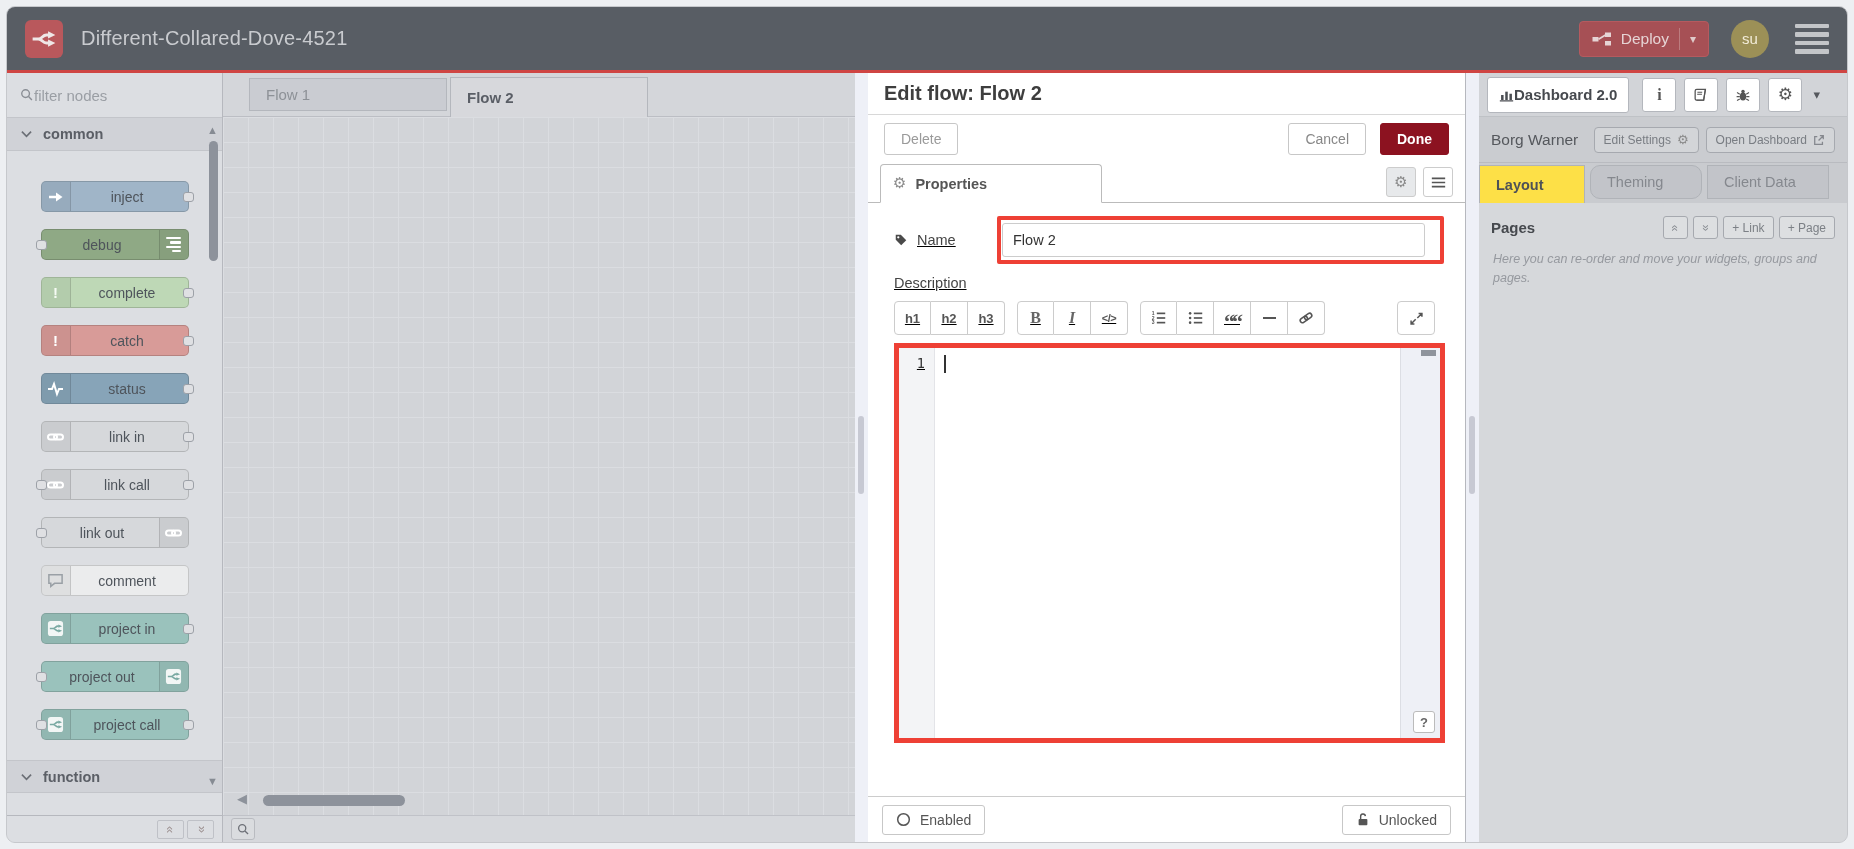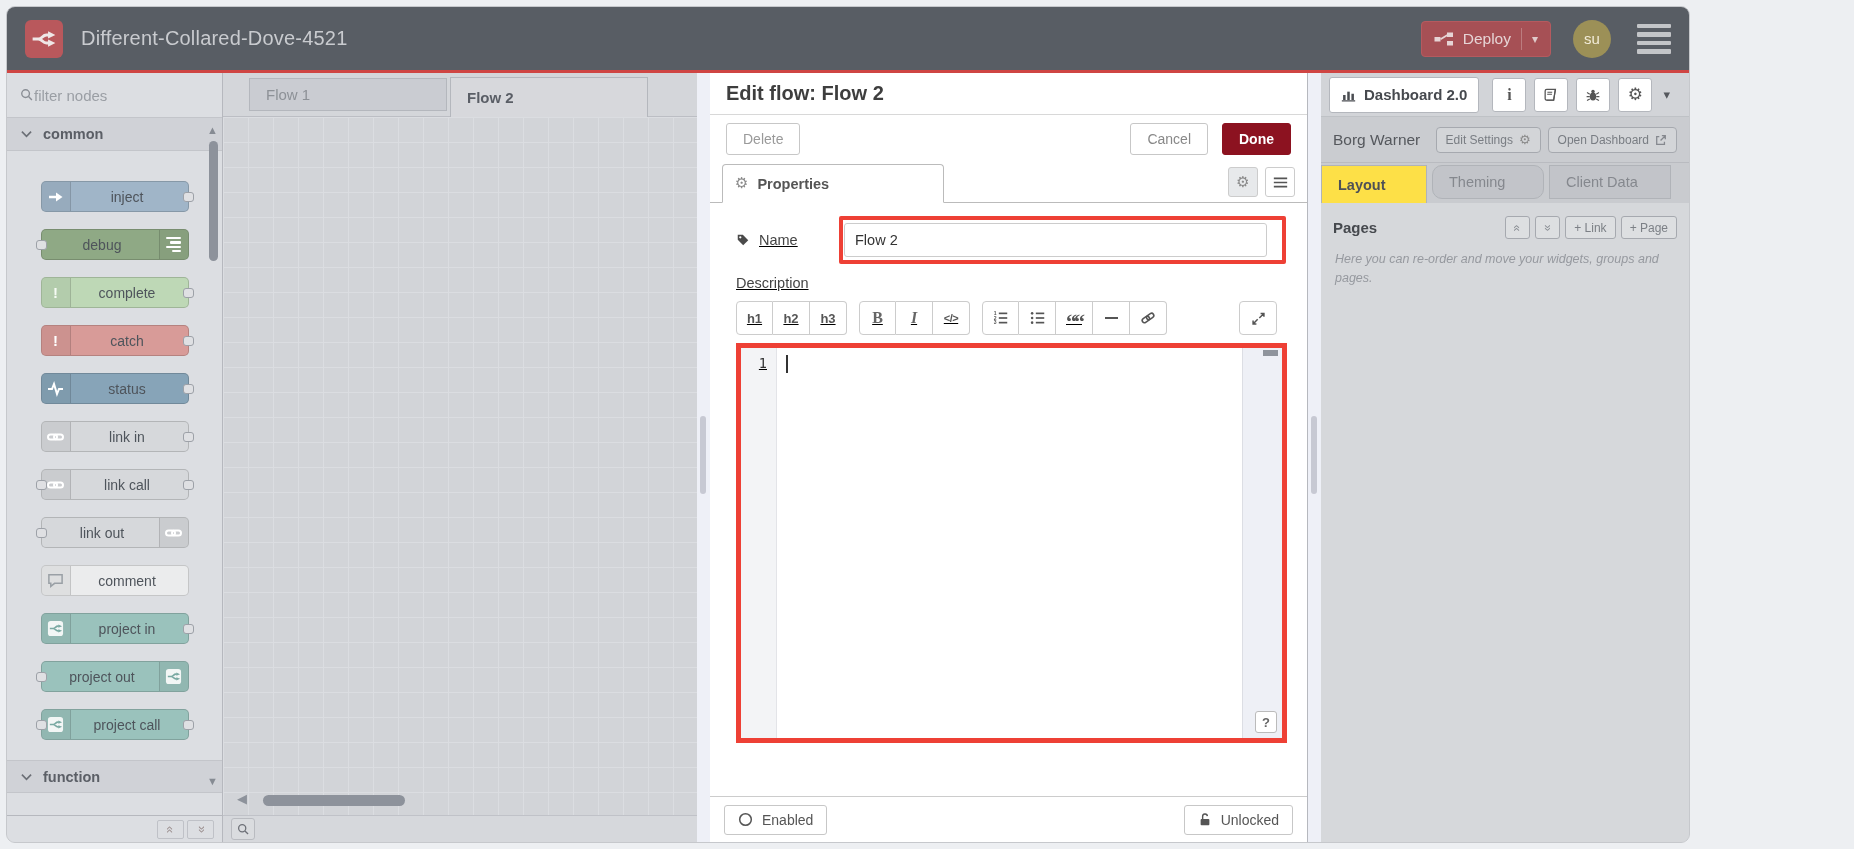--- a/index.html
+++ b/index.html
@@ -1,17 +1,17 @@
 <!DOCTYPE html>
 <html><head>
 <meta charset="utf-8">
 <style>
   * { box-sizing: border-box; margin: 0; padding: 0; }
   html,body { width:1854px; height:849px; background:#edeff2; font-family:"Liberation Sans", sans-serif; overflow:hidden; }
-  .app { position:absolute; left:6px; top:6px; width:1684px; height:837px; border-radius:9px; overflow:hidden;
+  .app { position:absolute; left:6px; top:6px; width:1842px; height:837px; border-radius:9px; overflow:hidden;
          display:flex; flex-direction:column; background:#d2d4d8; border:1px solid #c6c8cc; }
 
   
   .topbar { height:66px; background:#585d64; border-bottom:3px solid #cf4543; display:flex; align-items:center; padding:0 18px; flex:0 0 auto; }
   .logo { width:38px; height:38px; background:#b9585c; border-radius:6px; display:flex; align-items:center; justify-content:center; }
   .app-title { color:#c9cbcf; font-size:20px; margin-left:18px; letter-spacing:.2px; }
   .topbar-right { margin-left:auto; display:flex; align-items:center; }
   .deploy-btn { height:36px; background:#a65055; border:1px solid #b55a5f; border-radius:4px; display:flex; align-items:center; padding:0 12px; cursor:pointer; }
   .deploy-btn .dlabel { color:#e6d4d5; font-size:15.5px; margin:0 10px 0 9px; }
   .deploy-btn .sep { width:1px; height:22px; background:rgba(255,255,255,.25); margin-right:10px; }
@@ -117,21 +117,21 @@
   .ed-scroll { width:40px; background:#eef0f6; border-left:1px solid #dcdee4; position:relative; flex:0 0 auto; }
   .ed-thumb { position:absolute; top:2px; right:4px; width:15px; height:6px; background:#8f949c; }
   .help-btn { position:absolute; right:5px; bottom:5px; width:22px; height:22px; border:1px solid #bbb; border-radius:3px; background:#fff;
               color:#666; font-size:13px; font-weight:bold; display:flex; align-items:center; justify-content:center; cursor:pointer; }
   .dlg-footer { height:46px; border-top:1px solid #ccc; display:flex; align-items:center; justify-content:space-between; padding:0 14px; flex:0 0 auto; }
   .btn-toggle { height:30px; gap:9px; padding:0 13px; color:#555; }
 
   
   .sidebar { width:368px; background:#d6d8db; display:flex; flex-direction:column; flex:0 0 auto; }
   .sb-header { height:44px; background:#d2d4d8; border-bottom:1px solid #bfc2c6; display:flex; align-items:center; padding:0 8px; flex:0 0 auto; }
-  .sb-tab { height:36px; background:#fff; border:1px solid #b4b7bd; border-radius:3px; display:flex; align-items:center; gap:8px;
+  .sb-tab { height:36px; background:#fff; border:1px solid #b4b7bd; border-radius:3px; display:flex; align-items:center; 
             padding:0 11px; font-weight:bold; font-size:15px; color:#46494e; cursor:pointer; }
   .sb-iconbtns { display:flex; gap:8px; margin-left:13px; }
   .sb-iconbtn { width:34px; height:34px; background:#fff; border:1px solid #b4b7bd; border-radius:3px; display:flex; align-items:center; justify-content:center; cursor:pointer; }
   .info-glyph { font-family:"Liberation Serif", serif; font-weight:bold; font-size:16px; color:#555; }
   .sb-caret { margin-left:11px; color:#55585d; font-size:13px; cursor:pointer; }
   .sb-toolbar { height:46px; background:#caccd0; border-bottom:1px solid #b9bbc0; display:flex; align-items:center; padding:0 12px; flex:0 0 auto; }
   .sb-project { font-size:15.5px; color:#55585d; }
   .sb-mini { height:26px; border:1px solid #a6a9af; border-radius:4px; background:rgba(255,255,255,.18); color:#797d83; font-size:12px;
              display:inline-flex; align-items:center; gap:6px; padding:0 9px; cursor:pointer; font-family:inherit; }
   .sb-tabs { height:40px; background:#c9cbcf; display:flex; align-items:flex-start; padding:2px 0 0 0; flex:0 0 auto; }

